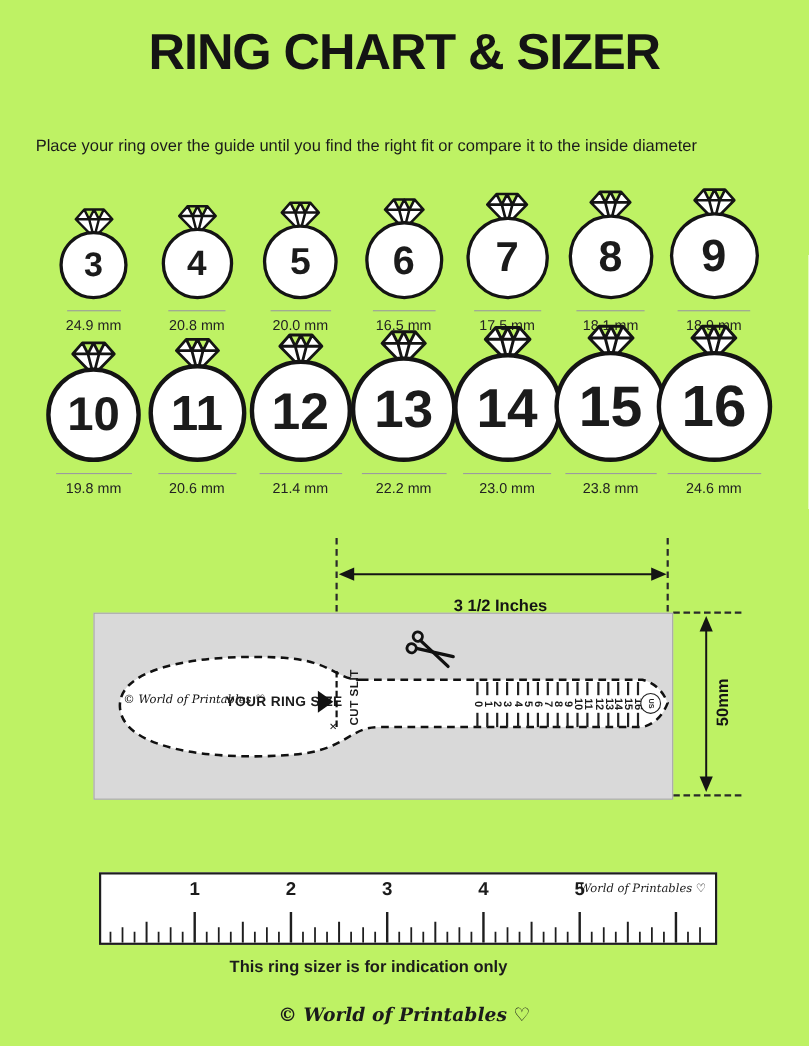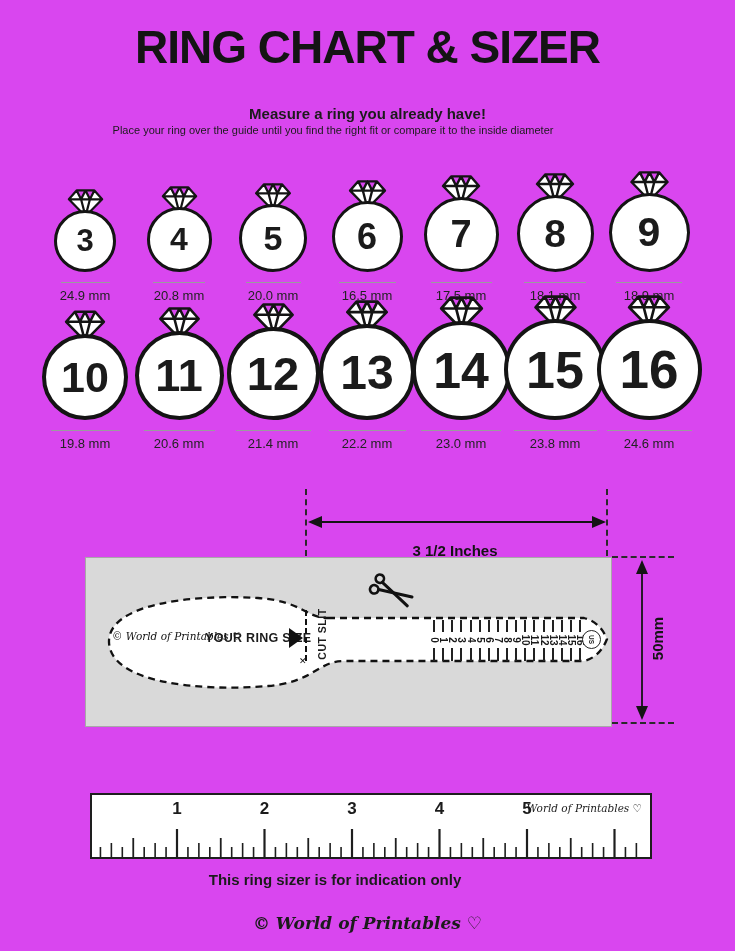--- a/index.html
+++ b/index.html
@@ -1,25 +1,25 @@
 <!DOCTYPE html>
 <html><head>
 <meta charset="utf-8">
 <style>
   html,body{margin:0;padding:0;background:#fff;}
   #page{
-    position:relative;width:735px;height:951px;margin:0 auto;background:#d946ef;
+    position:relative;width:735px;height:951px;margin:0 auto;background:#bef264;
     font-family:"Liberation Sans","DejaVu Sans",sans-serif;color:#1b1b1b;overflow:hidden;
   }
   .abs{position:absolute;}
   
   #title{top:20px;left:0;width:735px;text-align:center;font-size:46px;font-weight:700;
          letter-spacing:-1px;color:#141414;}
   #intro-heading{top:105px;left:0;width:735px;text-align:center;font-size:15px;font-weight:700;}
-  #intro-sub{top:124px;left:0;width:666px;text-align:center;font-size:11px;}
+  #intro-sub{top:124px;left:0;width:666px;text-align:center;font-size:15px;}
   
   .ring-row{left:38px;width:658px;display:flex;justify-content:space-between;}
   #ring-row-1{top:170px;}
   #ring-row-2{top:294px;}
   .ring-col{width:94px;display:flex;flex-direction:column;align-items:center;}
   .ring-stack{display:flex;flex-direction:column;align-items:center;justify-content:flex-end;}
   #ring-row-1 .ring-stack{height:102px;}
   #ring-row-2 .ring-stack{height:126px;}
   .ring-circle{border-radius:50%;display:flex;align-items:center;justify-content:center;
                background:#fff;color:#1b1b1b;font-weight:600;}
@@ -66,21 +66,20 @@
   #footer-brand{top:913px;left:0;width:735px;text-align:center;
                 font-family:"DejaVu Serif","Liberation Serif",serif;font-style:italic;
                 font-size:17px;font-weight:700;}
 </style>
 </head>
 <body>
 
 <div id="page">
 
   <div class="abs" id="title">RING CHART &amp; SIZER</div>
-  <div class="abs" id="intro-heading">Measure a ring you already have!</div>
   <div class="abs" id="intro-sub">Place your ring over the guide until you find the right fit or compare it to the inside diameter</div>
 
   <div class="abs ring-row" id="ring-row-1">
       <div class="ring-col">
         <div class="ring-stack">
           <svg class="diamond-svg" width="37" height="30" viewBox="0 0 100 80" style="margin-bottom: -8px;">
             <path d="M26 6 L74 6 L95 30 L50 76 L5 30 Z M5 30 L95 30 M26 6 L38 30 L50 6 L62 30 L74 6 M38 30 L50 76 M62 30 L50 76" fill="#ffffff" stroke="#141414" stroke-width="6" stroke-linejoin="round"></path>
           </svg>
           <div class="ring-circle" style="width: 56px; height: 56px; border: 3px solid rgb(20, 20, 20); font-size: 31px;">
             <span>3</span>

